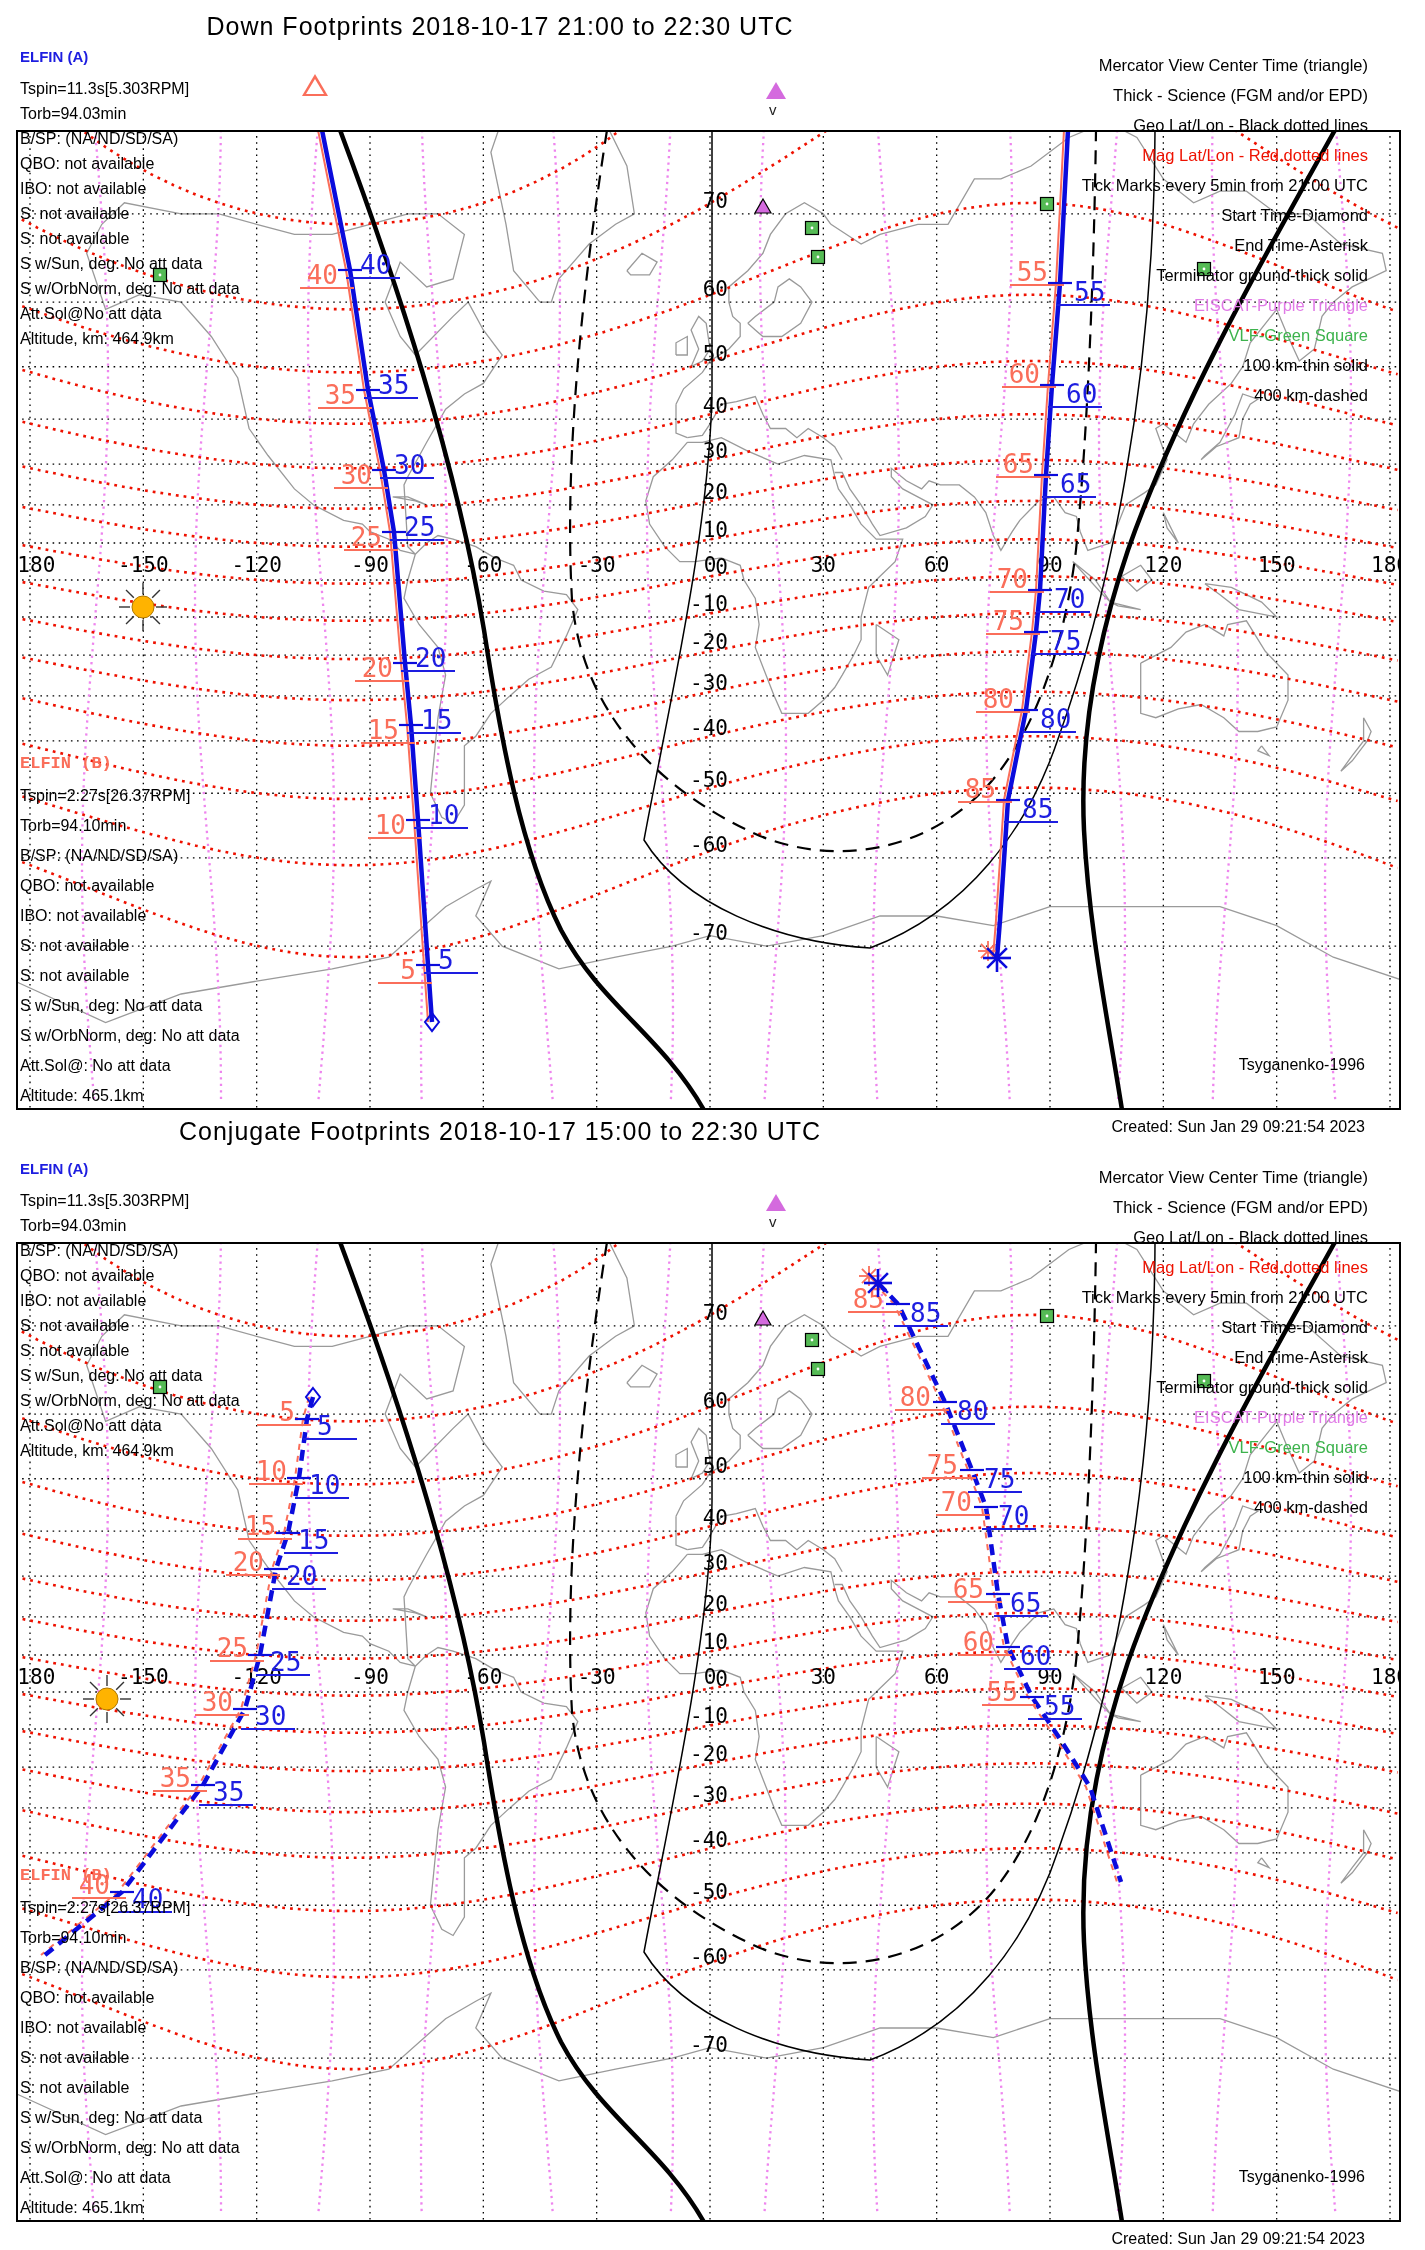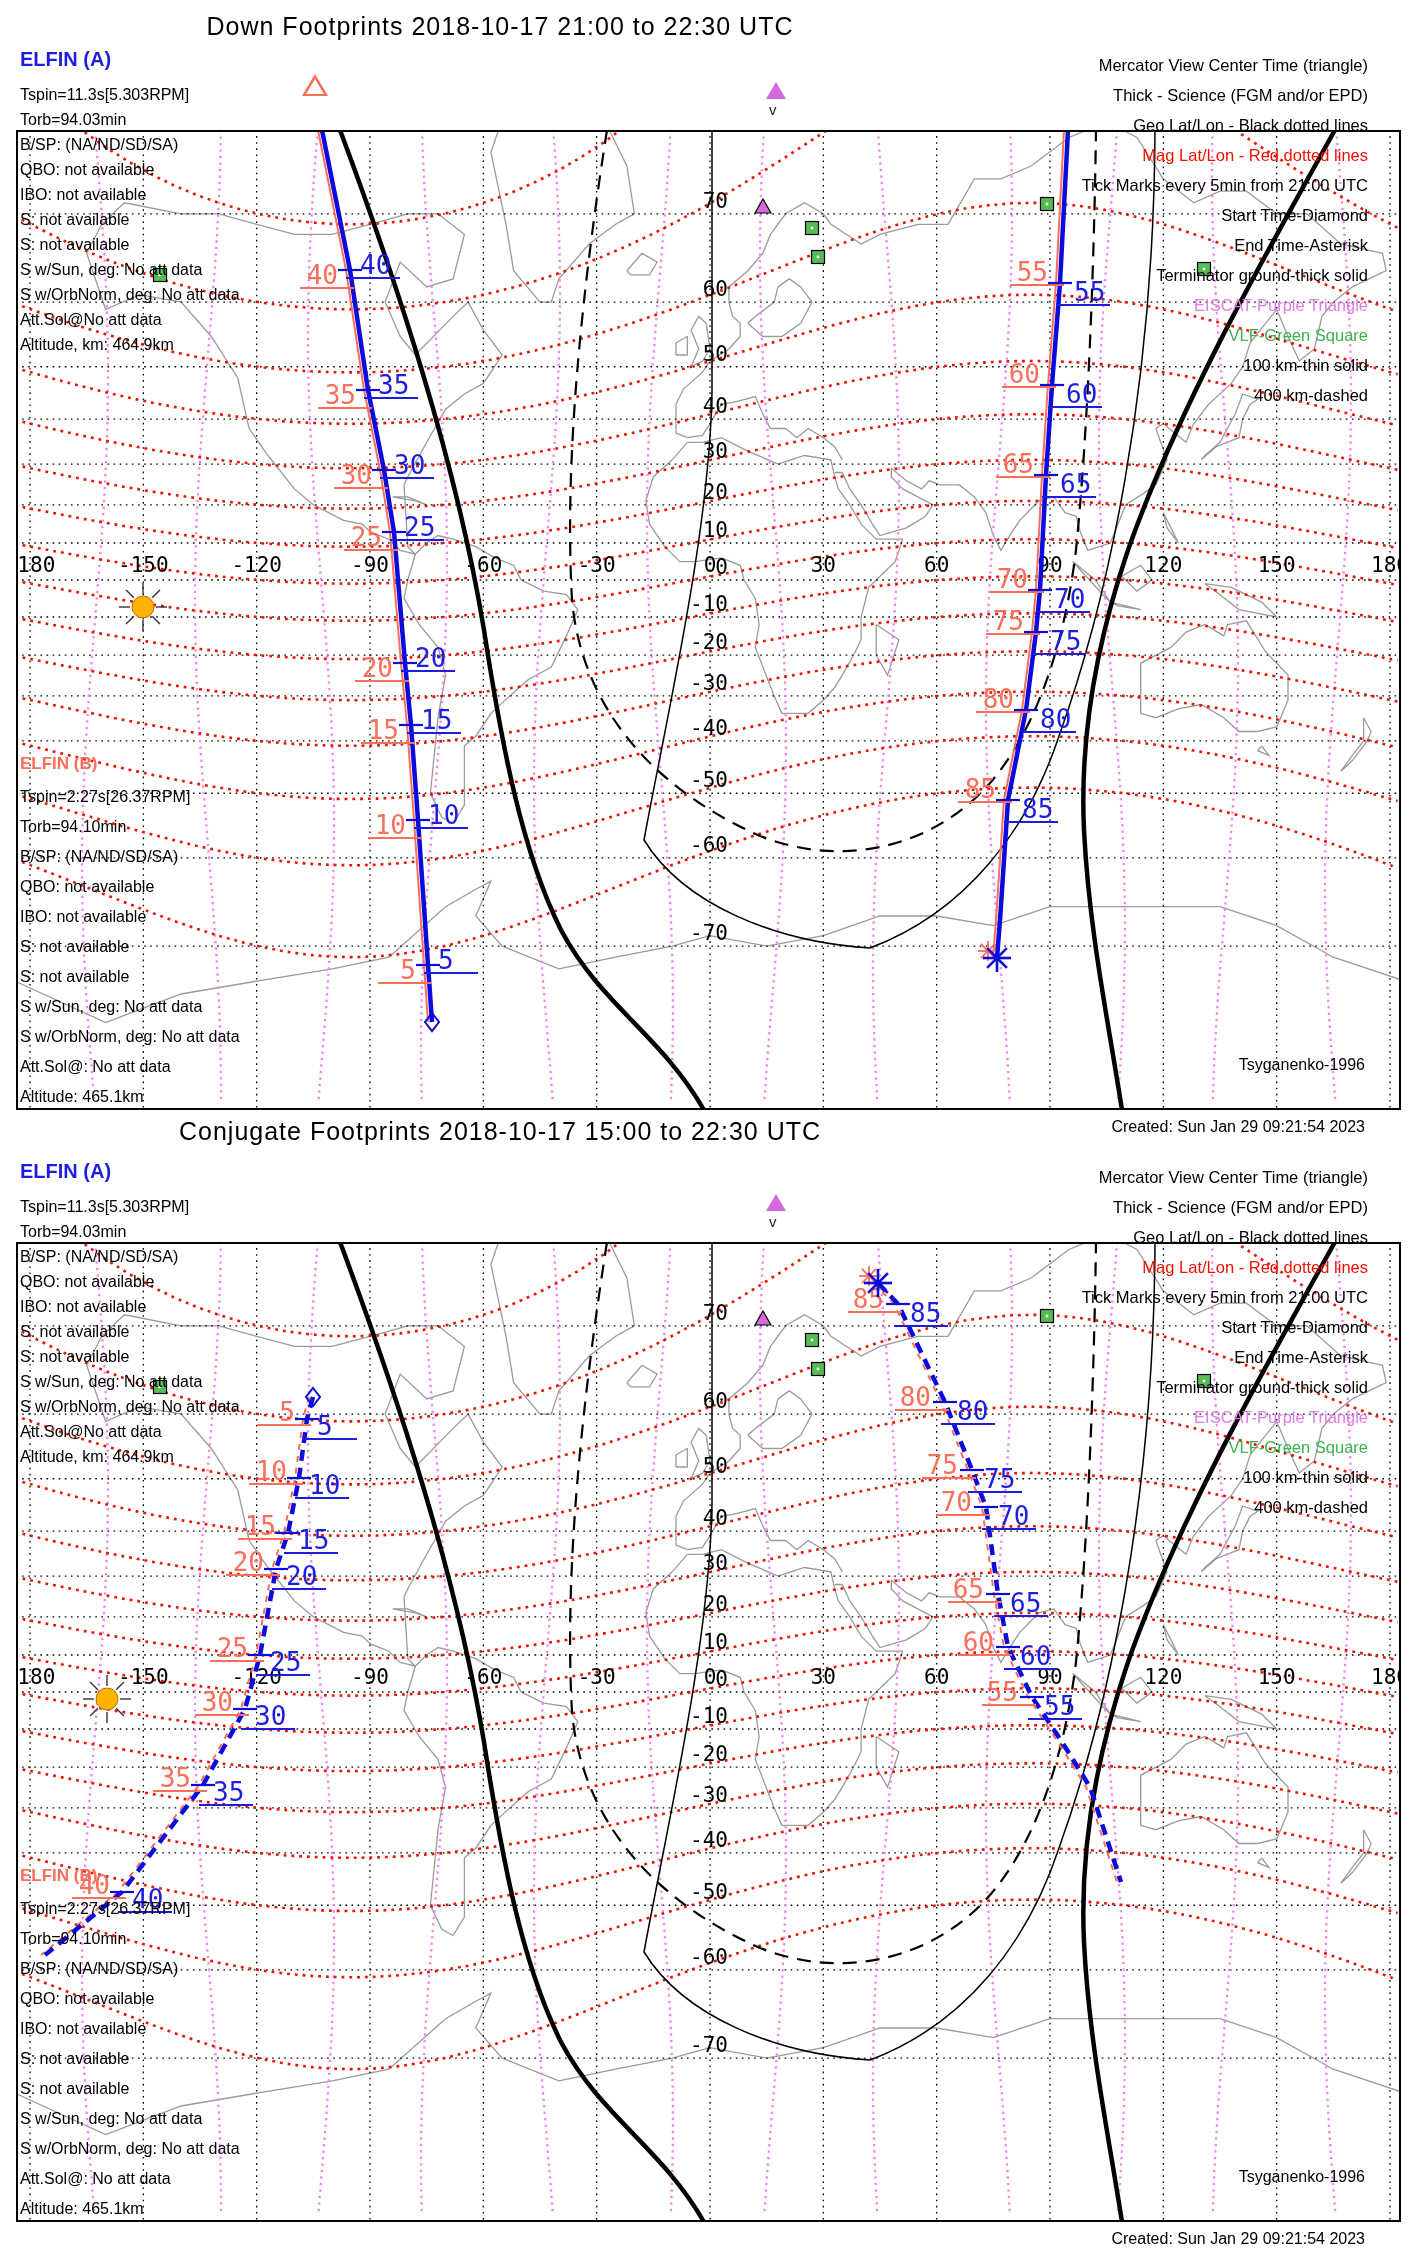--- a/index.html
+++ b/index.html
@@ -5,24 +5,24 @@
   html,body{margin:0;padding:0;background:#ffffff;}
   body{width:1425px;height:2250px;position:relative;font-family:"Liberation Sans",sans-serif;overflow:hidden;}
   .panel{position:absolute;left:0;width:1425px;height:1138px;}
   #panel-top{top:0;}
   #panel-bottom{top:1112px;}
   .ptitle{position:absolute;left:0;width:1000px;text-align:center;font-size:25px;letter-spacing:1px;color:#000;white-space:nowrap;}
   .t1{top:12px;} .t2{top:5px;}
   .frame{position:absolute;left:16px;top:130px;width:1385px;height:980px;border:2px solid #000;box-sizing:border-box;pointer-events:none;}
   svg.map{position:absolute;left:16px;top:130px;}
   .infoA{position:absolute;left:20px;top:48px;font-size:16px;color:#000;}
-  .infoA .hdr{font-weight:bold;font-size:20px;margin-bottom:11px;}
+  .infoA .hdr{font-weight:bold;font-size:15px;margin-bottom:11px;}
   .infoA .lines div{line-height:25px;white-space:nowrap;}
   .infoB{position:absolute;left:20px;top:754px;font-size:16px;color:#000;}
-  .infoB .hdr{font-weight:bold;font-size:17px;margin-bottom:8px;}
+  .infoB .hdr{font-weight:bold;font-size:17px;margin-bottom:8px;font-family:Liberation Mono, monospace;}
   .infoB .lines div{line-height:30px;white-space:nowrap;}
   .legend{position:absolute;right:57px;top:50px;text-align:right;font-size:16.5px;color:#000;}
   .legend div{line-height:30px;white-space:nowrap;text-align:right;}
   .credits{position:absolute;right:60px;text-align:right;font-size:16px;color:#000;}
   .cr1{top:1056px;} .cr2{top:1118px;}
   .tri{position:absolute;width:0;height:0;}
   .tri-salmon{left:302px;top:74px;border-left:13px solid transparent;border-right:13px solid transparent;border-bottom:22px solid #fa6e5a;}
   .tri-salmon:after{content:"";position:absolute;left:-9px;top:5px;border-left:9px solid transparent;border-right:9px solid transparent;border-bottom:15px solid #fff;}
   .tri-violet{left:766px;top:82px;border-left:10px solid transparent;border-right:10px solid transparent;border-bottom:17px solid #d46ade;}
   .vmark{position:absolute;left:769px;top:101px;font-size:15px;color:#222;}

